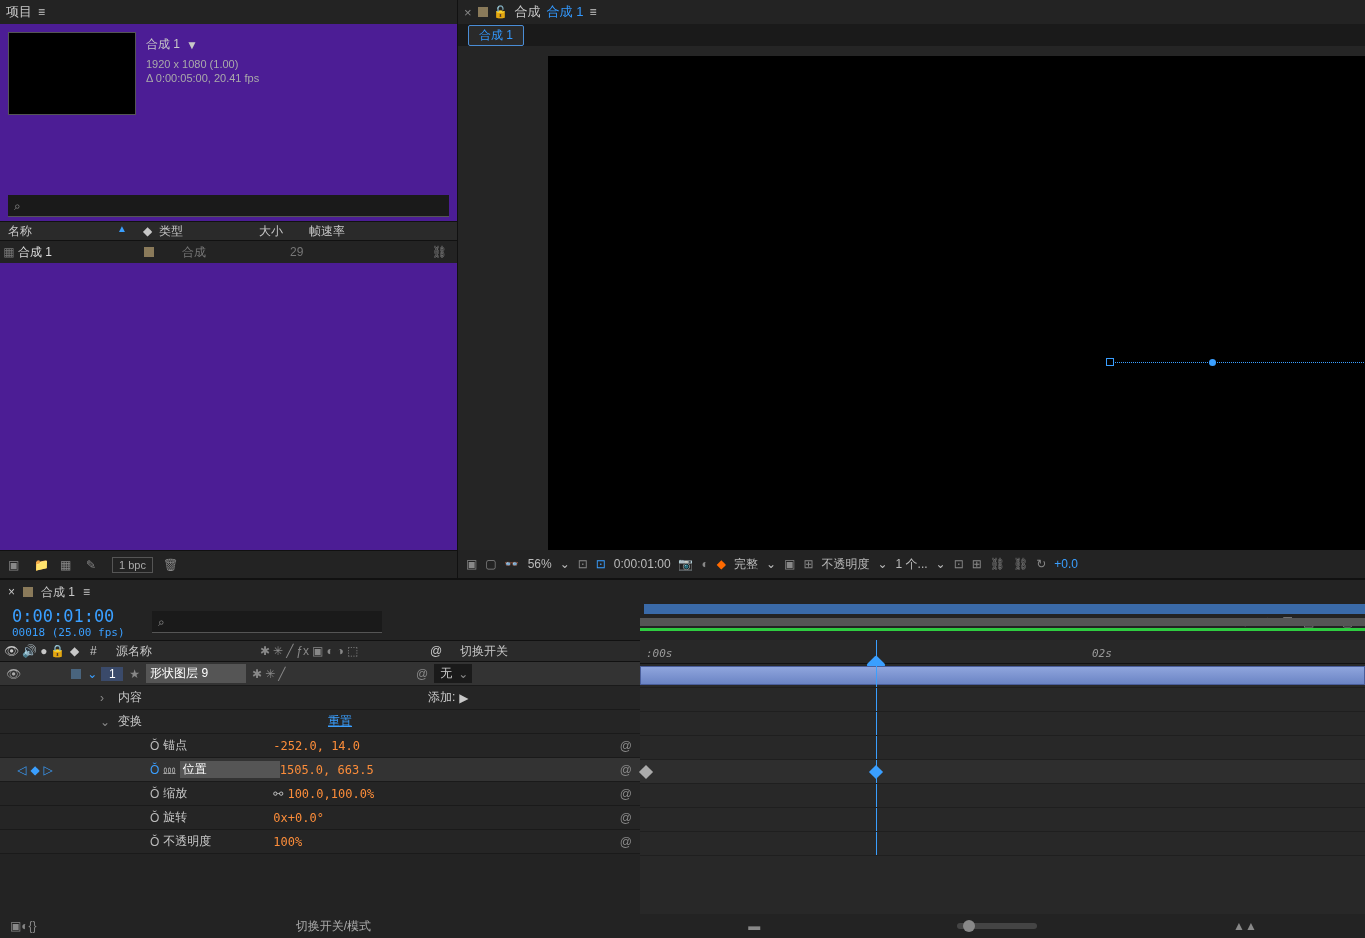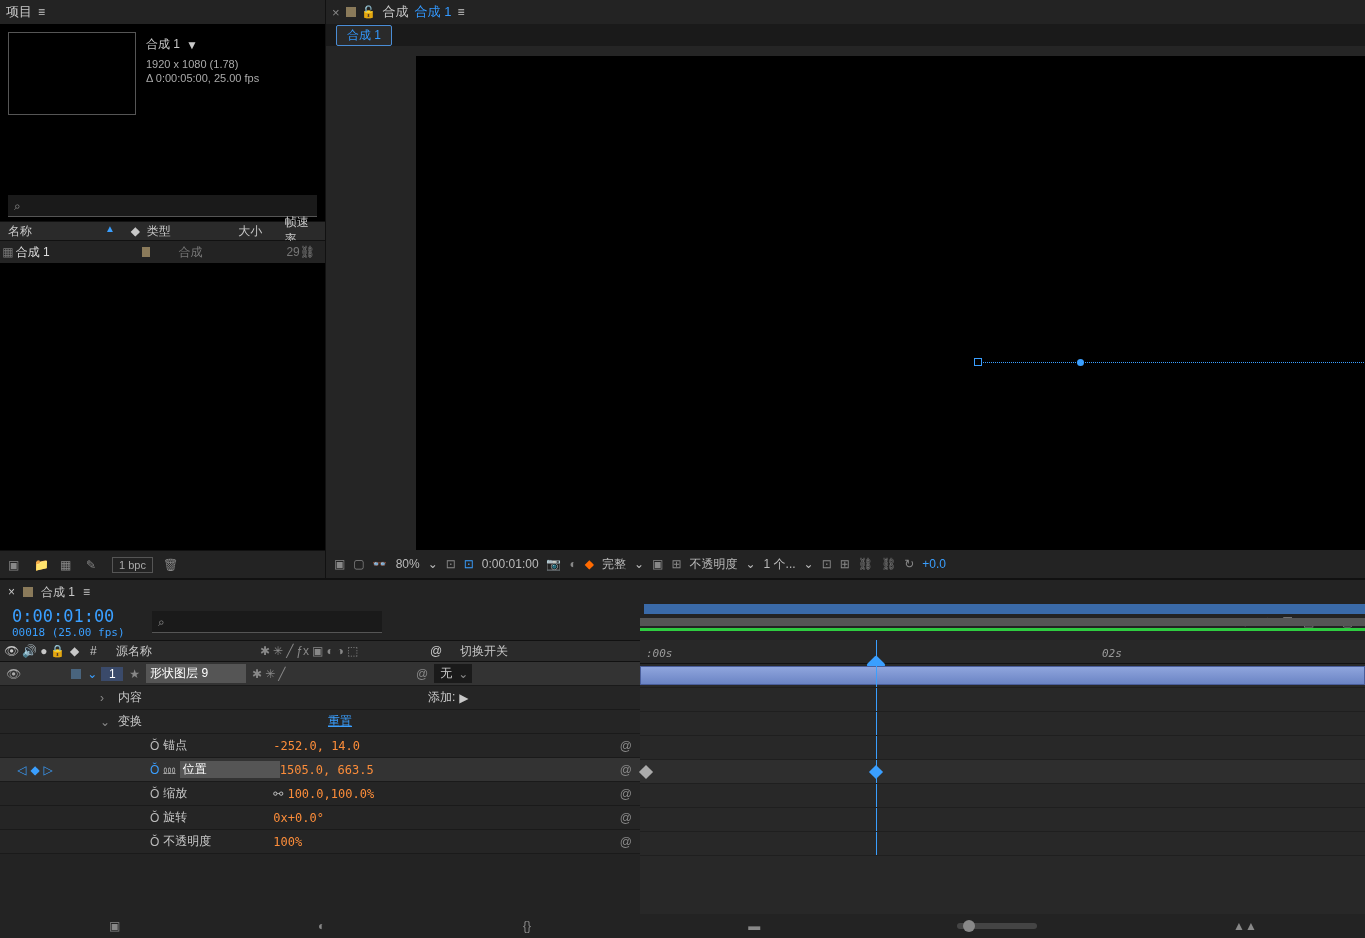--- a/index.html
+++ b/index.html
@@ -6,21 +6,21 @@
 body { background: #1e1e1e; color: #c8c8c8; font-size: 12px; overflow: hidden; width: 1365px; height: 938px; }
 
 .panel-header { background: #232323; display: flex; align-items: center; height: 24px; padding: 0 6px; gap: 6px; }
 .panel-header .close-x { color: #888; font-size: 13px; }
 .panel-header .title { color: #c8c8c8; font-size: 13px; }
 .panel-header .active-title { color: #3399ff; font-size: 13px; }
 .tab-row { background: #1a1a1a; height: 22px; display: flex; align-items: center; padding-left: 10px; }
 .tab { background: #2a2a2a; border: 1px solid #4a8dd6; color: #3399ff; font-size: 12px; padding: 1px 10px; border-radius: 2px; }
 
 .top { display: flex; height: 578px; }
-.project { width: 326px; background: #000000; display: flex; flex-direction: column; border-right: 1px solid #111; }
+.project { width: 458px; background: #4c1d95; display: flex; flex-direction: column; border-right: 1px solid #111; }
 .comp { flex: 1; background: #232323; display: flex; flex-direction: column; }
 
 .proj-info { display: flex; padding: 8px; gap: 10px; }
 .thumb { width: 128px; height: 83px; background: #000; border: 1px solid #555; }
 .info-text { font-size: 12px; color: #c8c8c8; }
 .info-text .comp-name { display: flex; align-items: center; gap: 6px; padding: 4px 0; }
 .info-text .dim { color: #aaa; font-size: 11px; padding: 1px 0; }
 
 .search-box { margin: 72px 8px 4px 8px; background: #1a1a1a; border-bottom: 1px solid #555; height: 22px; display: flex; align-items: center; padding: 0 6px; color: #888; }
 
@@ -104,22 +104,22 @@
       <span class="title">项目</span>
       <span>≡</span>
     </div>
     <div class="proj-info">
       <div class="thumb"></div>
       <div class="info-text">
         <div class="comp-name">
           <span>合成 1</span>
           <span>▼</span>
         </div>
-        <div class="dim">1920 x 1080 (1.78)</div>
-        <div class="dim">Δ 0:00:05:00, 25.00 fps</div>
+        <div class="dim">1920 x 1080 (1.00)</div>
+        <div class="dim">Δ 0:00:05:00, 20.41 fps</div>
       </div>
     </div>
     <div class="search-box">
       <span>⌕</span>
     </div>
     <div class="col-headers">
       <div class="col" style="width:135px;display:flex;justify-content:space-between;">
           <span>名称</span>
           <span class="sort-arrow">▲</span>
         </div>
@@ -165,21 +165,21 @@
 
       <div class="motion-path"></div>
       <div class="mp-kf sq"></div>
       <div class="mp-dot" style="left:751px"></div>
 
     </div>
     <div class="comp-footer">
       <span class="ico-g">▣</span>
       <span class="ico-g">▢</span>
       <span class="ico-g">👓</span>
-      <span>80%</span>
+      <span>56%</span>
       <span>⌄</span>
       <span class="ico-g">⊡</span>
       <span class="ico-g" style="color:#3a9fff">⊡</span>
       <span>0:00:01:00</span>
       <span class="ico-g">📷</span>
       <span class="ico-g">◐</span>
       <span class="ico-g" style="color:#ff6a00">◆</span>
       <span>完整</span>
       <span>⌄</span>
       <span class="ico-g">▣</span>
@@ -315,29 +315,30 @@
         <span class="stopwatch">Ŏ</span>
         <span class="pname" style="width:110px">不透明度</span>
         <span class="pval">100%</span>
         <span class="spiral-icon">@</span>
       </div>
       <div style="flex:1"></div>
       <div class="tl-footer">
         <span>▣</span>
         <span>◐</span>
         <span>{}</span>
+        <span style="flex:1;text-align:center;color:#aaa">切换开关/模式</span>
       </div>
     </div>
 
     <div class="tl-right">
       <div style="position:absolute;top:-36px;left:4px;right:0;height:10px;background:#3a6aa8"></div>
       <div class="ruler">
         <div class="work-bar" style="top:-22px;height:8px;background:#555"></div>
         <span class="ruler-text" style="left:6px">:00s</span>
-        <span class="ruler-text" style="left:462px">02s</span>
+        <span class="ruler-text" style="left:452px">02s</span>
         <div class="green-line" style="top:-12px"></div>
         <div class="playhead" style="left:236px"></div>
         <div class="playhead-head" style="left:236px"></div>
       </div>
       <div class="track-row">
         <div class="layer-bar"></div>
         <div class="ph-line" style="left:236px"></div>
       </div>
       <div class="track-row">
           <div class="ph-line" style="left:236px"></div>

